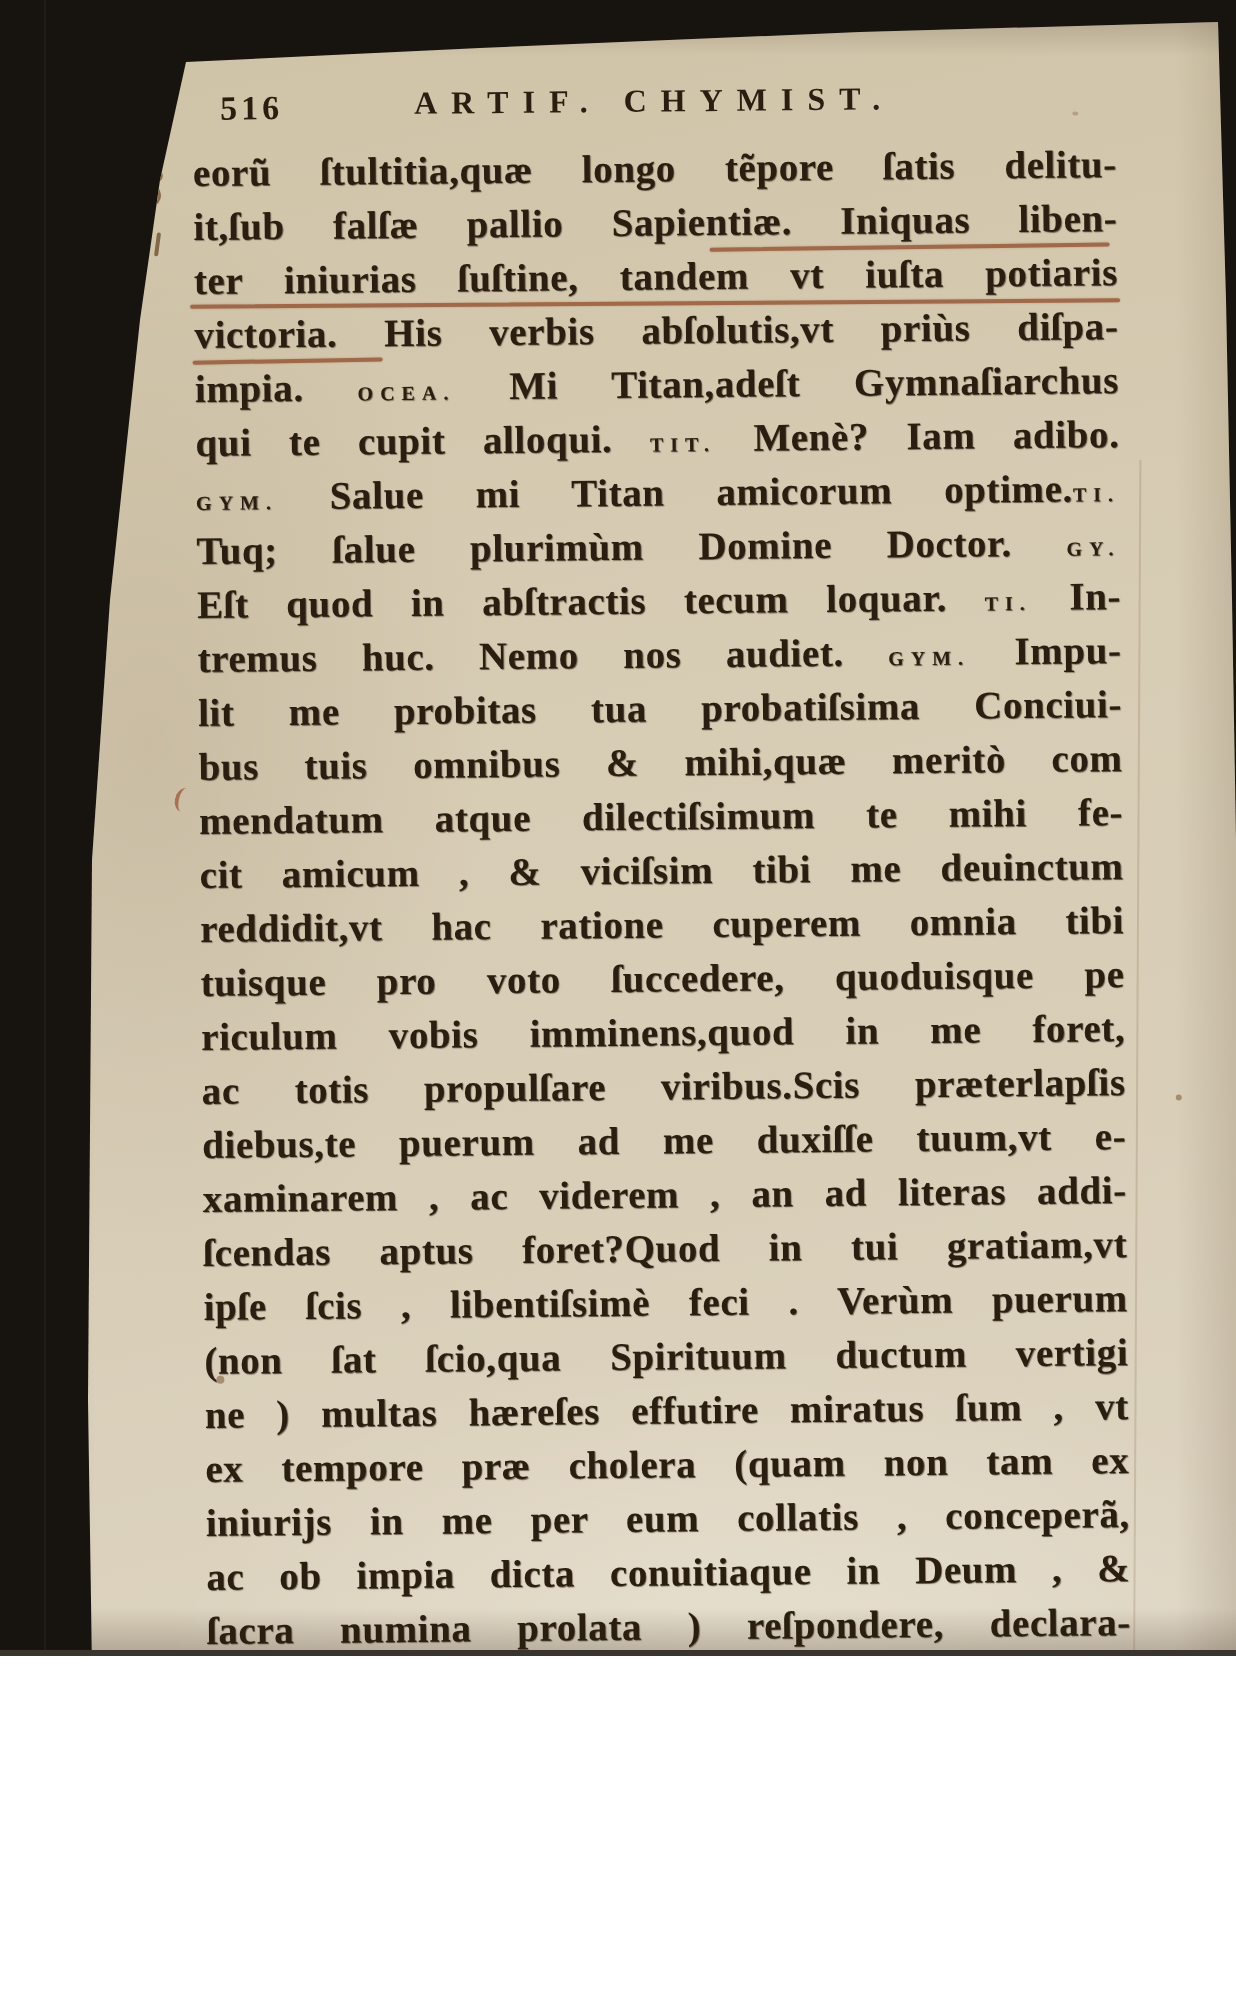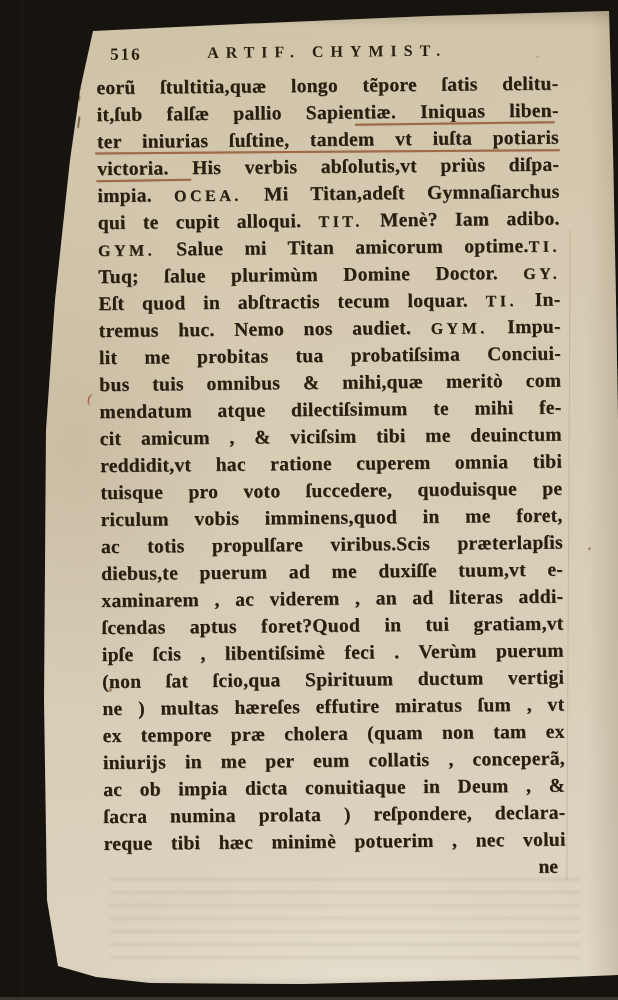--- a/index.html
+++ b/index.html
@@ -1,17 +1,17 @@
 <!DOCTYPE html>
 <html style="--ink: #2a1e10; --annot: #8f4a28; --scan-bg: #17130e;"><head>
 <meta charset="utf-8">
 <style>
   html,body{margin:0;padding:0;}
   .stage{
-    position:relative;width:618px;height:1000px;overflow:hidden;
+    position:relative;width:618px;height:828px;overflow:hidden;
     background:var(--scan-bg,#17130e);
     font-family:"Liberation Serif","DejaVu Serif",serif;
   }
   .scratch{position:absolute;left:22px;top:0;width:1px;height:100%;background:rgba(255,255,255,0.04);}
   .scanstrip{position:absolute;left:0;bottom:0;width:100%;height:3px;background:#39342c;}
   .page{
     position:absolute;inset:0;
     clip-path:polygon(93px 31px,240px 24px,430px 16px,609px 11px,613px 150px,616px 300px,618px 420px,618px 975px,520px 979px,300px 984px,150px 983px,96px 977px,58px 966px,47px 900px,44px 700px,46px 430px,55px 300px,70px 160px,80px 90px);
     background:linear-gradient(168deg,#cec2a6 0%,#d6cbb2 35%,#d9cfb9 70%,#ded5c3 100%);
   }
@@ -36,21 +36,21 @@
     color:var(--ink,#2a1e10);
   }
   .header{position:relative;height:28px;margin-bottom:4px;}
   .pagenum{position:absolute;left:14px;top:3px;font-size:17px;font-weight:700;letter-spacing:2px;}
   .runtitle{display:block;text-align:center;font-size:16px;font-weight:700;letter-spacing:7px;padding-top:3px;}
   .line{
     height:27px;line-height:27px;font-size:19.5px;font-weight:700;letter-spacing:0.3px;
     text-align:justify;text-align-last:justify;
     text-shadow:0.4px 0.4px 0.5px rgba(35,22,10,0.55);
   }
-  .line .sc{font-size:16px;letter-spacing:3.5px;}
+  .line .sc{font-size:10px;letter-spacing:3.5px;}
   .catchword{
     height:27px;line-height:27px;font-size:19.5px;font-weight:700;
     text-align:right;padding-right:8px;
     text-shadow:0.4px 0.4px 0.5px rgba(35,22,10,0.55);
   }
   .ul{position:absolute;height:2px;border-radius:2px;
     background:var(--annot,#8f4a28);opacity:0.75;box-shadow:0 0 1px rgba(139,69,35,0.5);}
   .ul1{left:258px;top:84px;width:200px;transform:rotate(-0.2deg);}
   .ul2{left:-2px;top:111px;width:465px;transform:rotate(0.15deg);}
   .ul3{left:-1px;top:138px;width:95px;transform:rotate(-0.4deg);}

